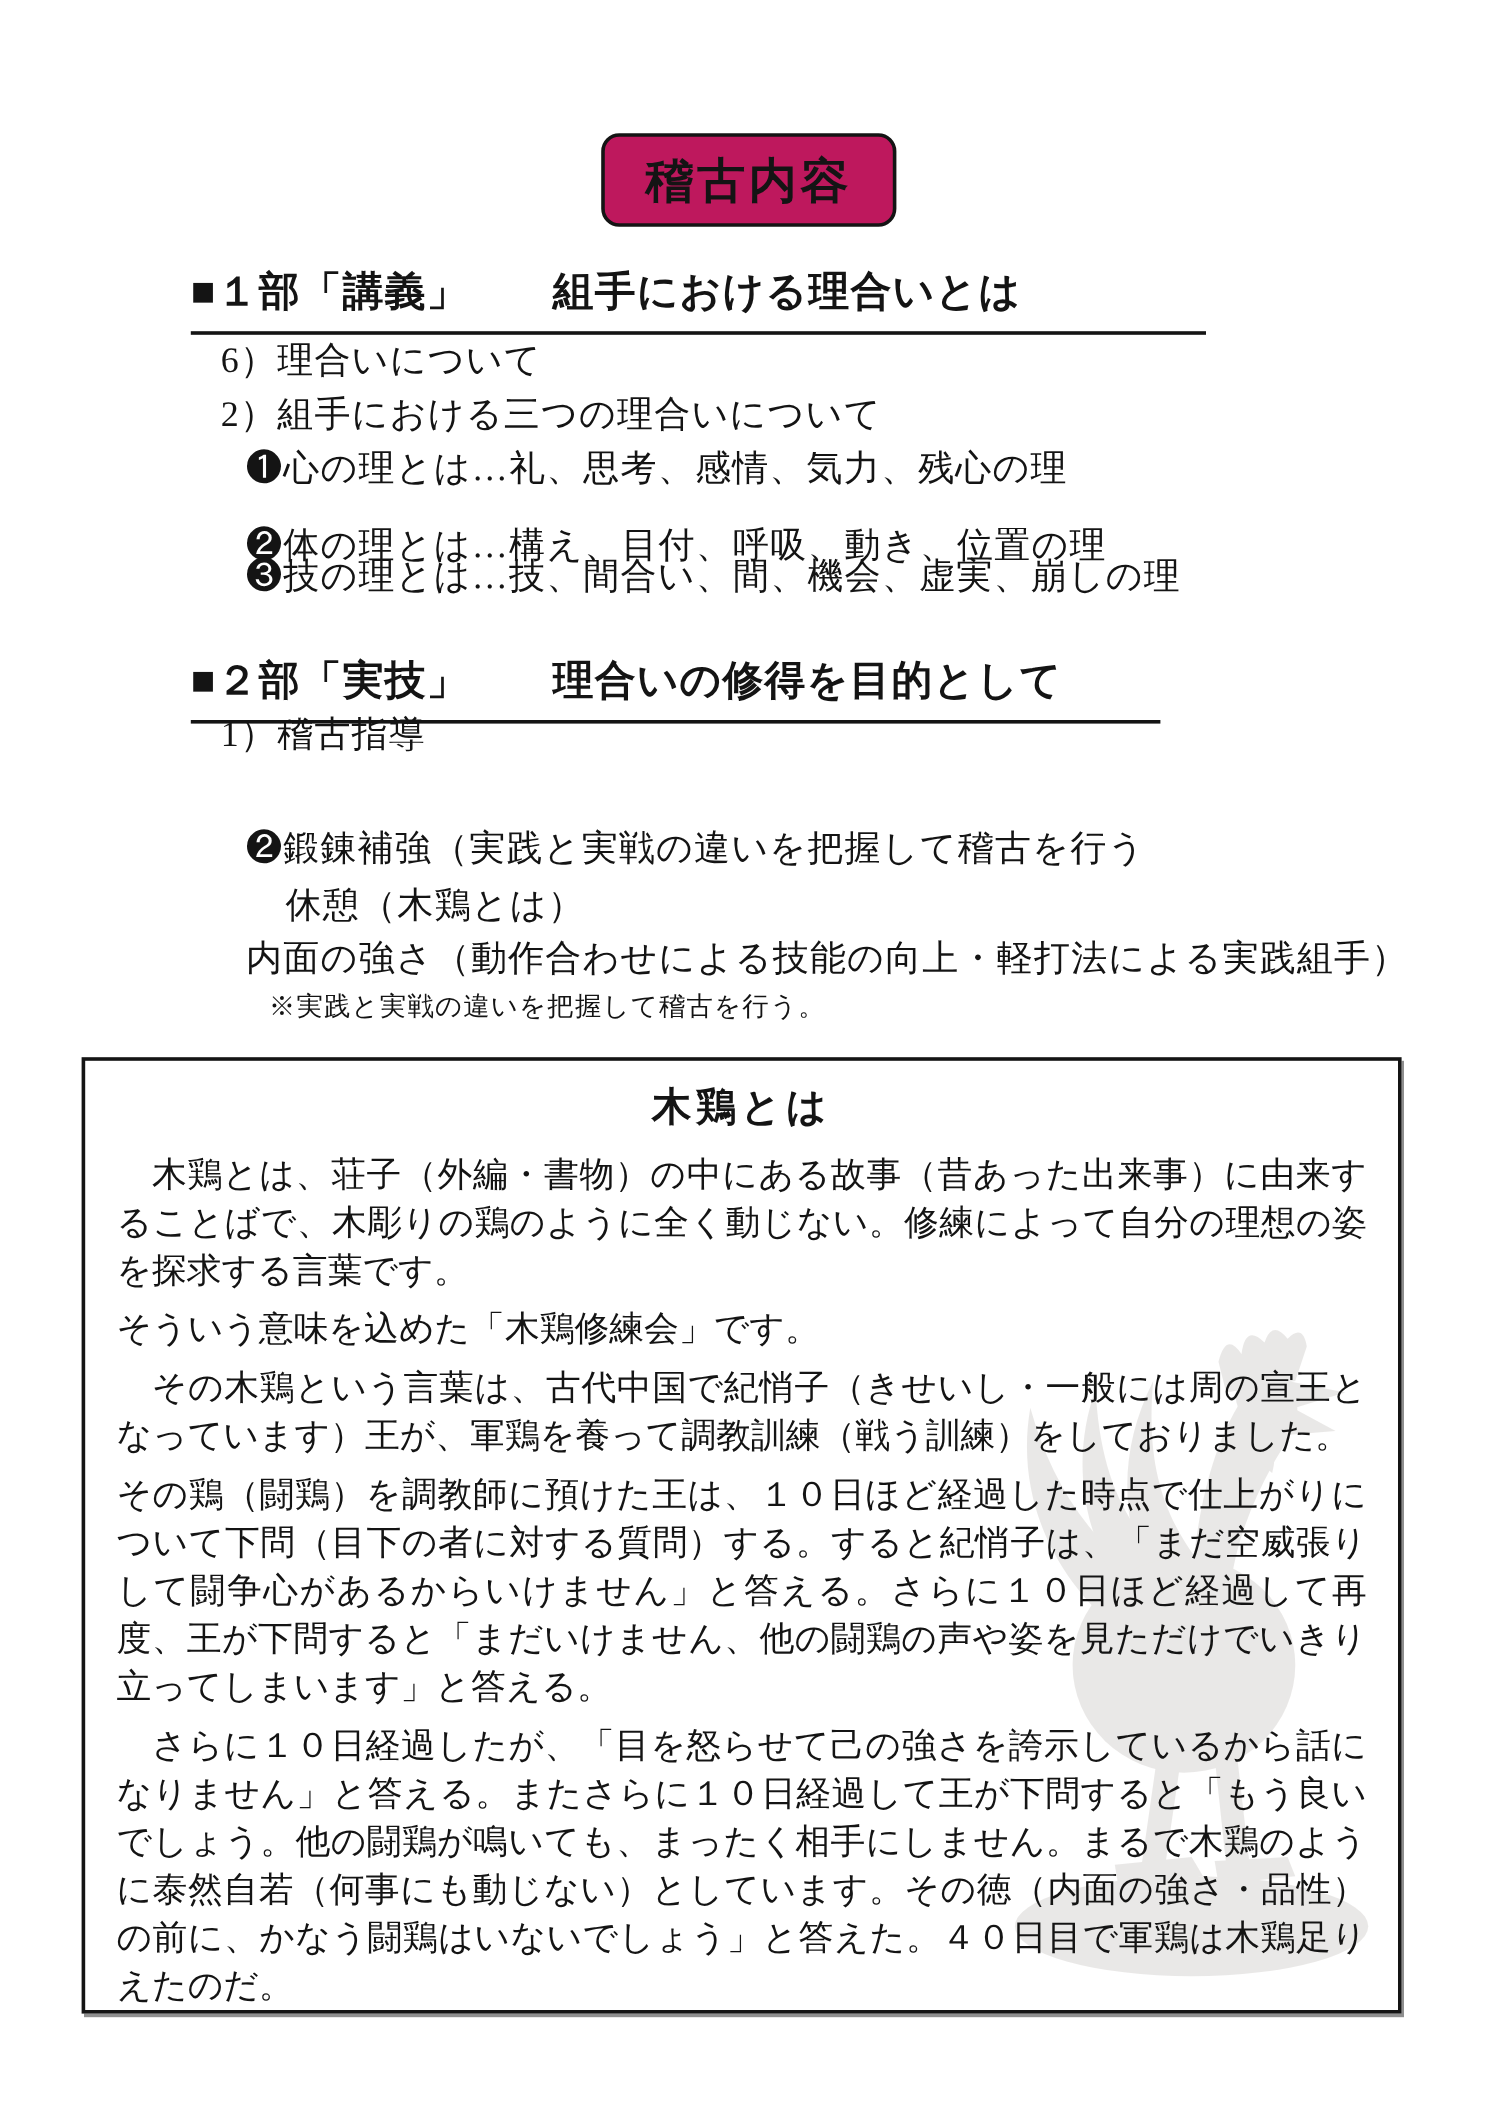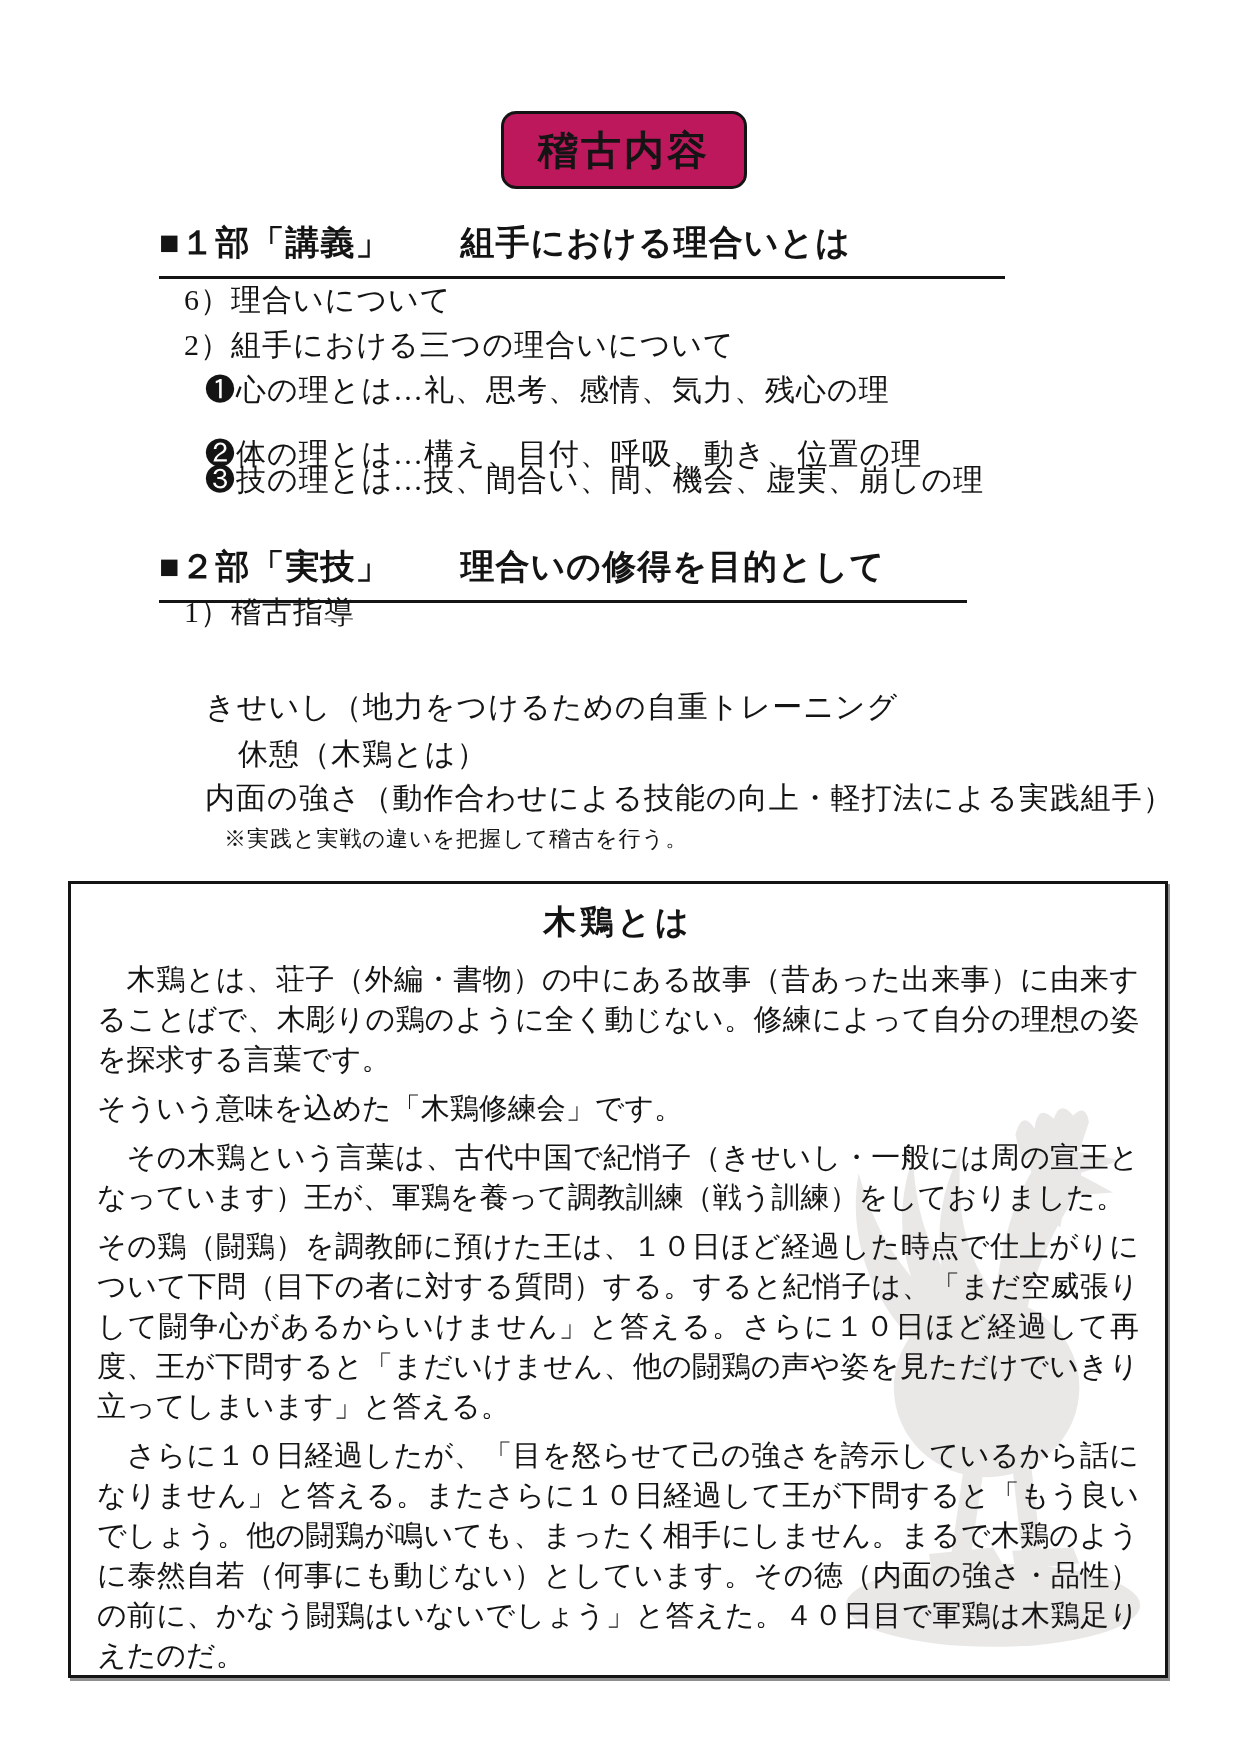--- a/index.html
+++ b/index.html
@@ -82,21 +82,21 @@
 
   <div class="heading h1">■１部「講義」　　組手における理合いとは</div>
   <div class="li s1-i1">6）理合いについて</div>
   <div class="li s1-i2">2）組手における三つの理合いについて</div>
   <div class="li s1-i3">❶心の理とは…礼、思考、感情、気力、残心の理</div>
   <div class="li s1-i4">❷体の理とは…構え、目付、呼吸、動き、位置の理</div>
   <div class="li s1-i5">❸技の理とは…技、間合い、間、機会、虚実、崩しの理</div>
 
   <div class="heading h2">■２部「実技」　　理合いの修得を目的として</div>
   <div class="li s2-i1">1）稽古指導</div>
-  <div class="li s2-i3">きせいし（地力をつけるための自重トレーニング</div>
+  <div class="li s2-i3">❷鍛錬補強（実践と実戦の違いを把握して稽古を行う</div>
   <div class="li s2-i4">休憩（木鶏とは）</div>
   <div class="li s2-i5">内面の強さ（動作合わせによる技能の向上・軽打法による実践組手）</div>
   <div class="li note">※実践と実戦の違いを把握して稽古を行う。</div>
 
   <div class="mokkei-box">
     <svg class="watermark" viewBox="0 0 200 360" xmlns="http://www.w3.org/2000/svg" aria-hidden="true">
       <g fill="#5f544b" stroke="none">
 
         <path d="M62,178 C28,150 8,108 16,62 C26,98 44,128 74,150 Z"></path>
         <path d="M70,168 C44,132 36,92 50,52 C52,94 64,122 88,144 Z"></path>

